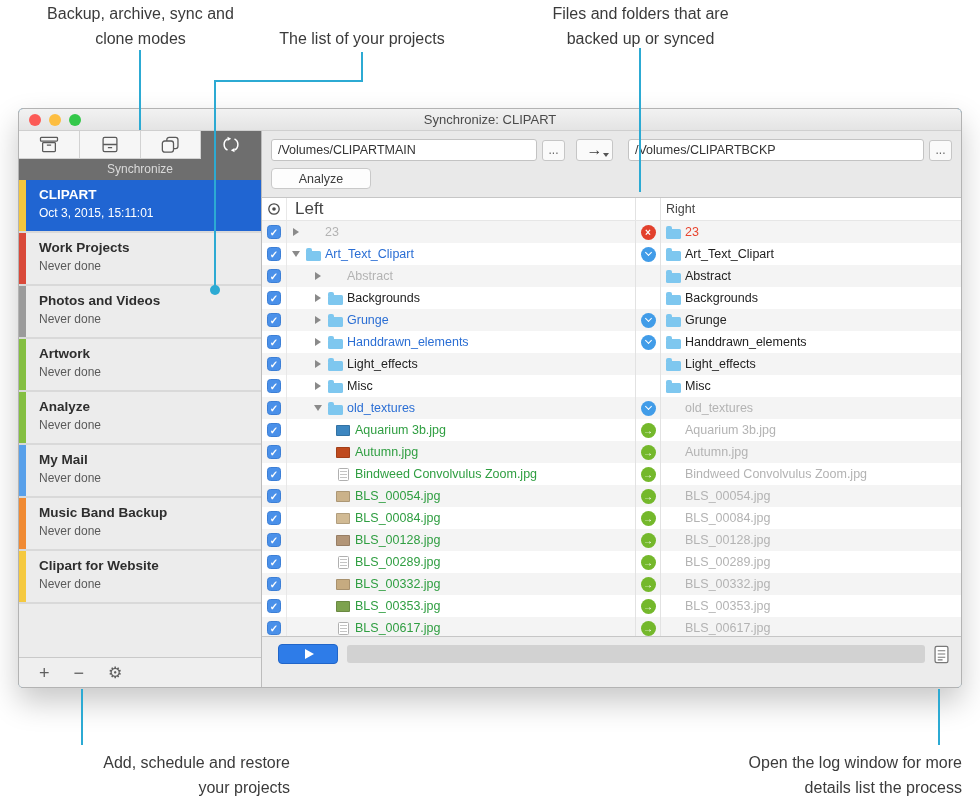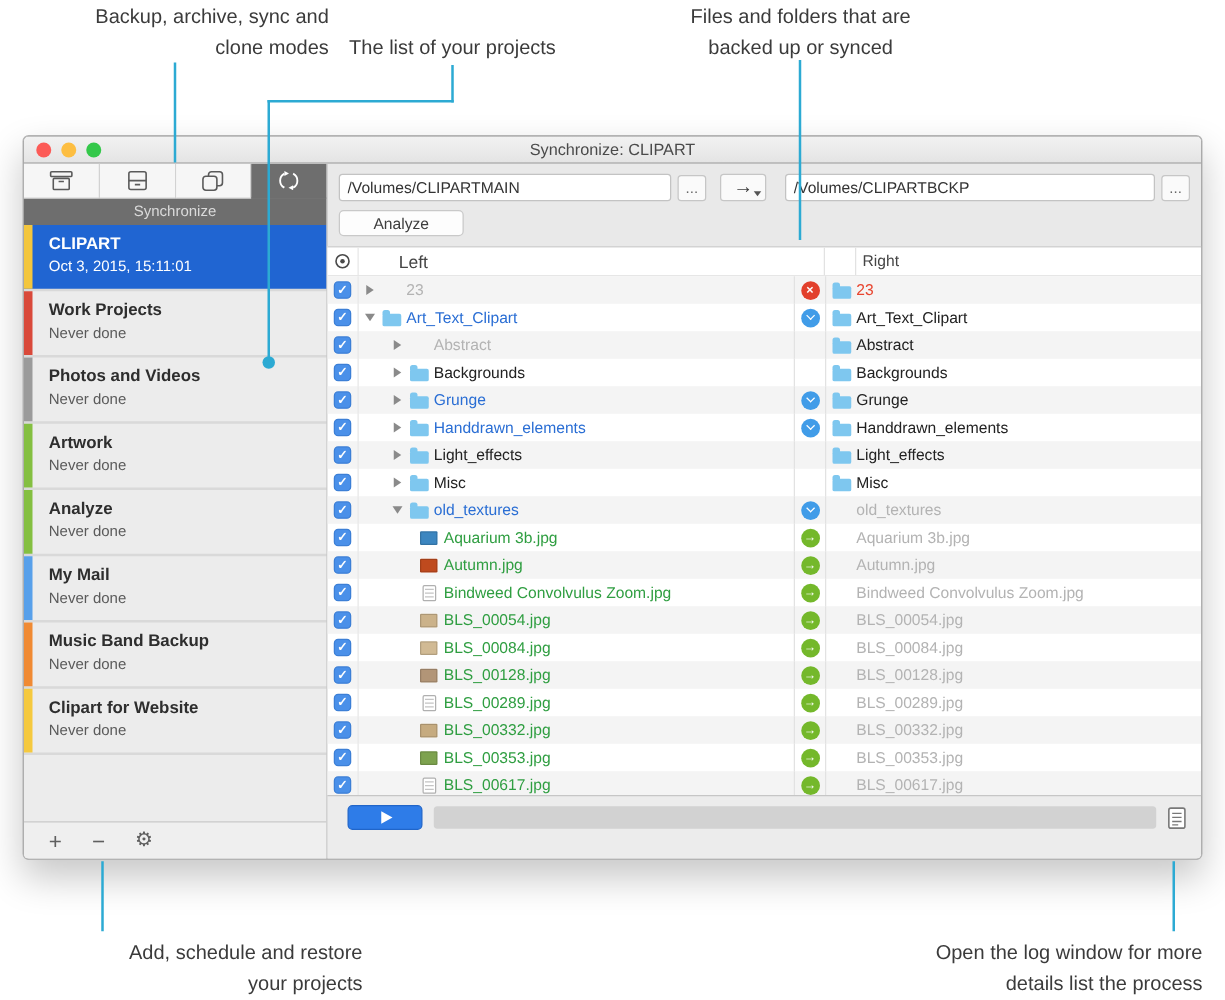--- a/index.html
+++ b/index.html
@@ -6,39 +6,39 @@
   html,body { width: 980px; height: 800px; }
   body {
     position: relative;
     background: #ffffff;
     font-family: "Liberation Sans", sans-serif;
     overflow: hidden;
   }
 
   
   .ann { position: absolute; color: #3b3b3b; font-size: 16px; line-height: 25px; z-index: 20; }
-  #ann-tl { left: 18px;  top: 1px;   width: 245px; text-align: right; }
+  #ann-tl { left: 18px;  top: 1px;   width: 245px; text-align: center; }
   #ann-tm { left: 252px; top: 26px;  width: 220px; text-align: center; }
   #ann-tr { left: 518px; top: 1px;   width: 245px; text-align: center; }
   #ann-bl { left: 20px;  top: 750px; width: 270px; text-align: right; }
   #ann-br { right: 18px; top: 750px; width: 310px; text-align: right; }
   .cline { position: absolute; background: #2caad3; z-index: 15; }
   #line1  { left: 139px; top: 50px;  width: 2px;   height: 80px; }
   #line2a { left: 361px; top: 52px;  width: 2px;   height: 30px; }
   #line2b { left: 214px; top: 80px;  width: 149px; height: 2px; }
   #line2c { left: 214px; top: 80px;  width: 2px;   height: 210px; }
   #dot2   { left: 210px; top: 285px; width: 10px;  height: 10px; border-radius: 50%; }
   #line3  { left: 639px; top: 48px;  width: 2px;   height: 144px; }
   #line4  { left: 81px;  top: 689px; width: 2px;   height: 56px; }
   #line5  { left: 938px; top: 689px; width: 2px;   height: 56px; }
 
   
   .window {
     position: absolute; left: 18px; top: 108px; width: 944px; height: 580px;
-    background: #737373; border: 1px solid #b3b3b3; border-radius: 5px;
+    background: #0369a1; border: 1px solid #b3b3b3; border-radius: 5px;
     box-shadow: 0 14px 30px rgba(0,0,0,.22); overflow: hidden; z-index: 1;
   }
   .titlebar {
     height: 22px; background: linear-gradient(#f2f2f2, #e4e4e4);
     border-bottom: 1px solid #cfcfcf; position: relative;
     text-align: center; font-size: 13px; color: #4a4a4a; line-height: 21px;
   }
   .lights { position: absolute; left: 10px; top: 5px; display: flex; gap: 8px; }
   .light { width: 12px; height: 12px; border-radius: 50%; }
   .lr { background: #fc5b57; } .ly { background: #fdbe41; } .lg { background: #34c84a; }
@@ -81,21 +81,21 @@
   .arrow-btn { width: 37px; height: 22px; margin: 0 9px 0 11px; background: #fafafa; border: 1px solid #c6c6c6;
                border-radius: 3px; position: relative; font-size: 16px; color: #3c3c3c; line-height: 18px; text-align: center; flex: none; }
   .arrow-btn::after { content: ""; position: absolute; right: 3px; bottom: 3px;
                       border-left: 3px solid transparent; border-right: 3px solid transparent; border-top: 4px solid #555; }
   .analyze-btn { margin-top: 7px; width: 100px; height: 21px; background: #fdfdfd; border: 1px solid #c9c9c9;
                  border-radius: 4px; font-size: 12.5px; color: #3d3d3d; text-align: center; line-height: 18px; font-family: inherit; }
 
   .filelist { margin-top: 8px; background: #fff; border-top: 1px solid #c6c6c6; flex: 1; display: flex; flex-direction: column; overflow: hidden; }
   .fl-header { height: 23px; flex: none; display: flex; align-items: stretch; border-bottom: 1px solid #e6e6e6; background: #fff; }
   .cb-col { width: 25px; flex: none; display: flex; justify-content: center; align-items: center; border-right: 1px solid #e8e8e8; }
-  .hdr-left { width: 348px; flex: none; padding-left: 8px; font-size: 14px; color: #454545; line-height: 22px; margin-left: 24px; }
+  .hdr-left { width: 348px; flex: none; padding-left: 8px; font-size: 17px; color: #454545; line-height: 22px; }
   .st-col { width: 26px; flex: none; border-left: 1px solid #e2e2e2; border-right: 1px solid #e2e2e2;
             display: flex; align-items: center; justify-content: center; }
   .hdr-right { flex: 1; padding-left: 5px; font-size: 12.5px; color: #454545; line-height: 22px; }
 
   .frow { height: 22px; flex: none; display: flex; align-items: stretch; font-size: 12.5px; }
   .frow.odd { background: #f4f4f4; }
   .lcontent { width: 348px; flex: none; display: flex; align-items: center; gap: 4px; padding-left: 4px; overflow: hidden; white-space: nowrap; }
   .rcontent { flex: 1; display: flex; align-items: center; gap: 4px; padding-left: 4px; overflow: hidden; white-space: nowrap; }
   .indent1 { padding-left: 26px; } .indent2 { padding-left: 48px; }
   .tri-r { width: 0; height: 0; border-left: 6px solid #8a8a8a; border-top: 4px solid transparent; border-bottom: 4px solid transparent; flex: none; margin: 0 2px; }

